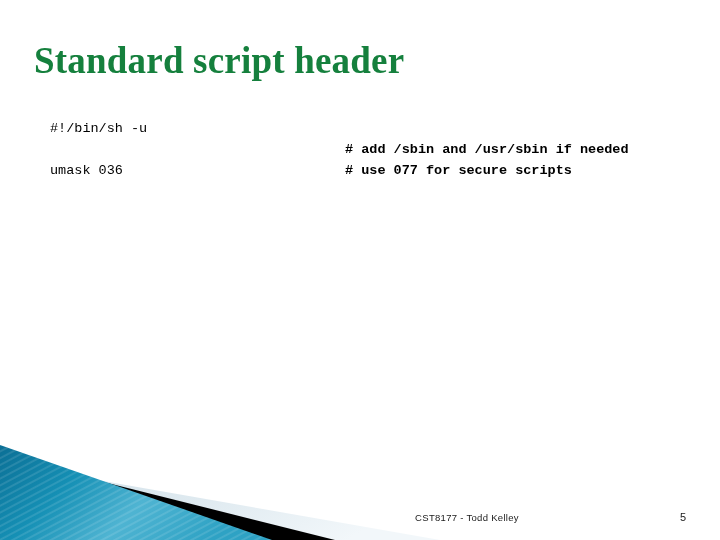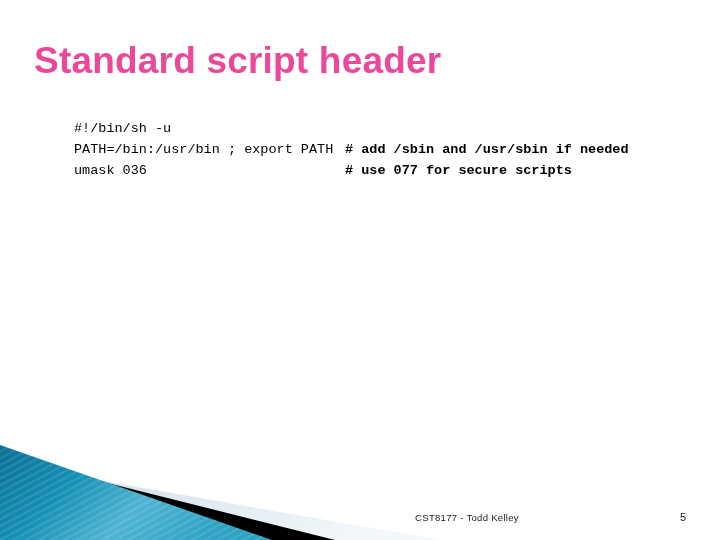--- a/index.html
+++ b/index.html
@@ -23,24 +23,24 @@
     background: #ffffff;
     overflow: hidden;
   }
 
   
   #slide-title {
     position: absolute;
     left: 34px;
     top: 38px;
     width: 640px;
-    font-family: Liberation Sans, sans-serif;
+    font-family: Liberation Serif, serif;
     font-size: 37px;
     font-weight: bold;
-    color: #ec4899;
+    color: #15803d;
     letter-spacing: 0.2px;
     line-height: 46px;
     white-space: nowrap;
   }
 
   
   #code-block {
     position: absolute;
     left: 50px;
     top: 118px;
@@ -53,21 +53,20 @@
     white-space: pre;
     font-family: "Liberation Mono", "DejaVu Sans Mono", monospace;
     font-size: 13.5px;
     color: #000000;
   }
   .code-col-left {
     position: absolute;
     left: 0;
     top: 0;
     white-space: pre;
-    margin-left: 24px;
   }
   .code-col-right {
     position: absolute;
     left: 295px;
     top: 0;
     white-space: pre;
     font-weight: bold;
   }
 
   
@@ -112,21 +111,20 @@
   <div id="slide-title">Standard script header</div>
 
   <div id="code-block">
 
     <div class="code-row">
       <span class="code-col-left">#!/bin/sh -u</span>
       <span class="code-col-right"></span>
     </div>
 
     <div class="code-row">
-      <span class="code-col-left">PATH=/bin:/usr/bin ; export PATH</span>
       <span class="code-col-right"># add /sbin and /usr/sbin if needed</span>
     </div>
 
     <div class="code-row">
       <span class="code-col-left">umask 036</span>
       <span class="code-col-right"># use 077 for secure scripts</span>
     </div>
 
   </div>
 

